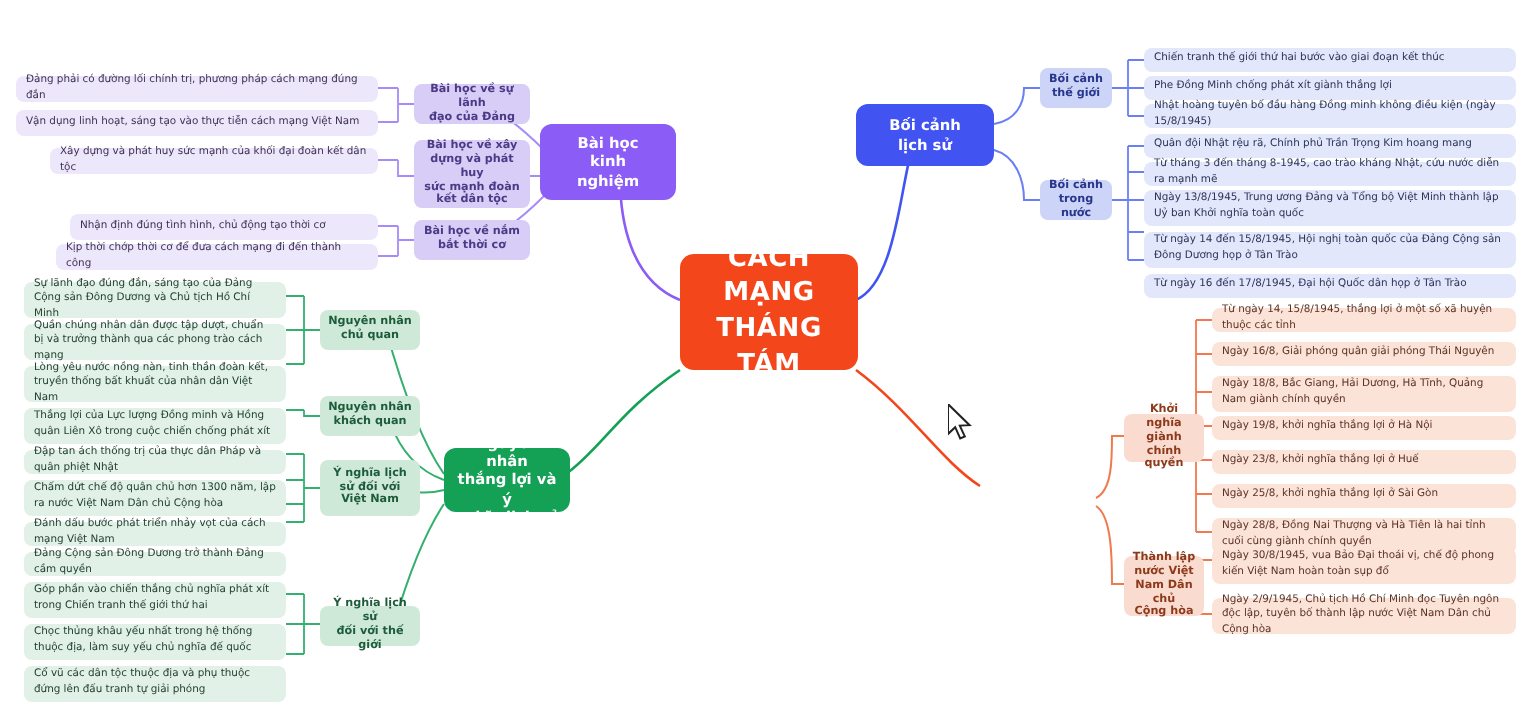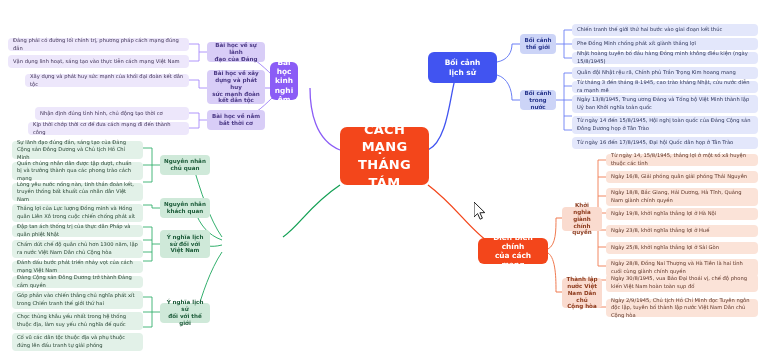--- a/index.html
+++ b/index.html
@@ -130,30 +130,31 @@
     <path d="M590,218 L598,218 L598,160 M598,218 L598,266 M598,160 L606,160 M598,177 L606,177 M598,196 L606,196 M598,213 L606,213 M598,230 L606,230 M598,247 L606,247 M598,266 L606,266" stroke="#f07a50" stroke-width=".9" fill="none"></path>
 
     <path d="M590,292 L598,292 L598,280 M598,292 L598,307 M598,280 L606,280 M598,307 L606,307" stroke="#f07a50" stroke-width=".9" fill="none"></path>
   </svg>
 
   <div class="node central" style="left:340px; top:127px; width:89px; height:58px;">BÀI 6.
 CÁCH MẠNG
 THÁNG TÁM
 NĂM 1945</div>
 
-  <div class="node main-node main-purple" style="left:270px; top:62px; width:28px; height:38px;">Bài học
+  <div class="node main-node main-purple" style="left:270px; top:62px; width:68px; height:38px;">Bài học
 kinh
 nghiệm</div>
 
+  <div class="node main-node main-green" style="left:222px; top:224px; width:63px; height:32px;">Nguyên nhân
+thắng lợi và ý
+nghĩa lịch sử</div>
 
   <div class="node main-node main-blue" style="left:428px; top:52px; width:69px; height:31px;">Bối cảnh
 lịch sử</div>
 
-  <div class="node main-node main-orange" style="left:478px; top:238px; width:70px; height:26px;">Diễn biến chính
-của cách mạng</div>
 
   <div class="node sub-node sub-purple" style="left:207px; top:42px; width:58px; height:20px;">Bài học về sự lãnh
 đạo của Đảng</div>
   <div class="node sub-node sub-purple" style="left:207px; top:70px; width:58px; height:34px;">Bài học về xây
 dựng và phát huy
 sức mạnh đoàn
 kết dân tộc</div>
   <div class="node sub-node sub-purple" style="left:207px; top:110px; width:58px; height:20px;">Bài học về nắm
 bắt thời cơ</div>
 

